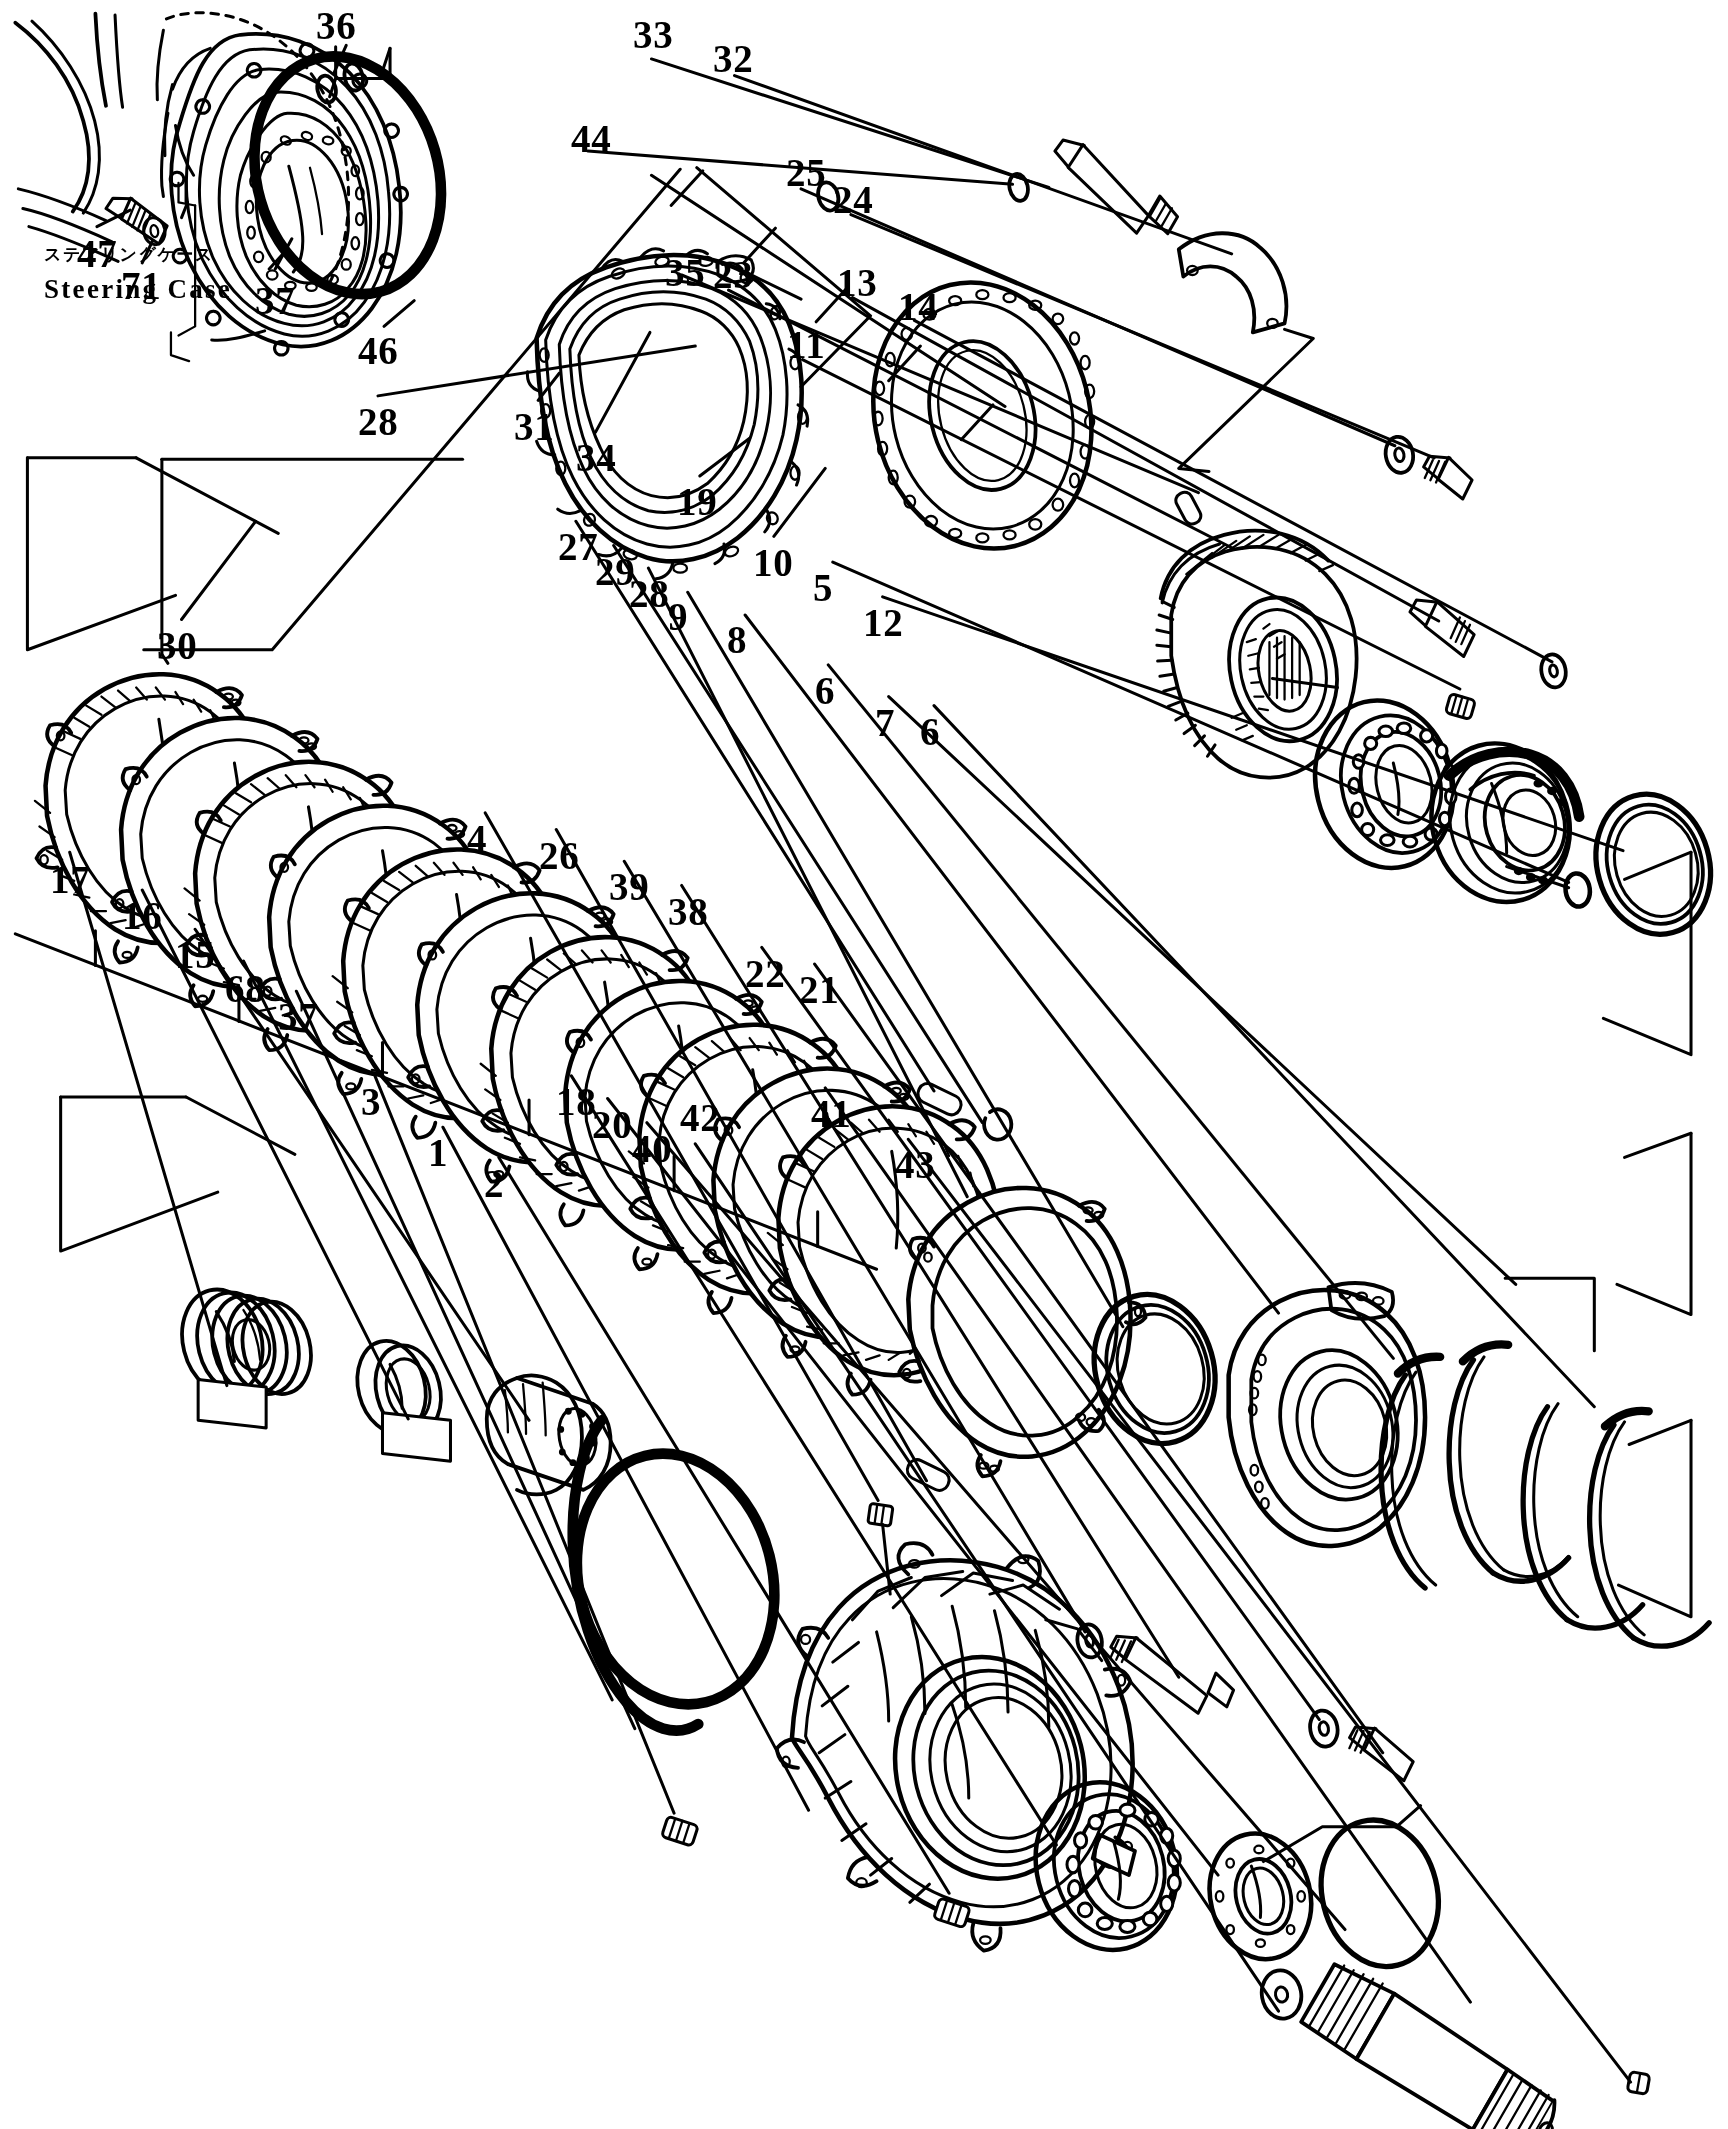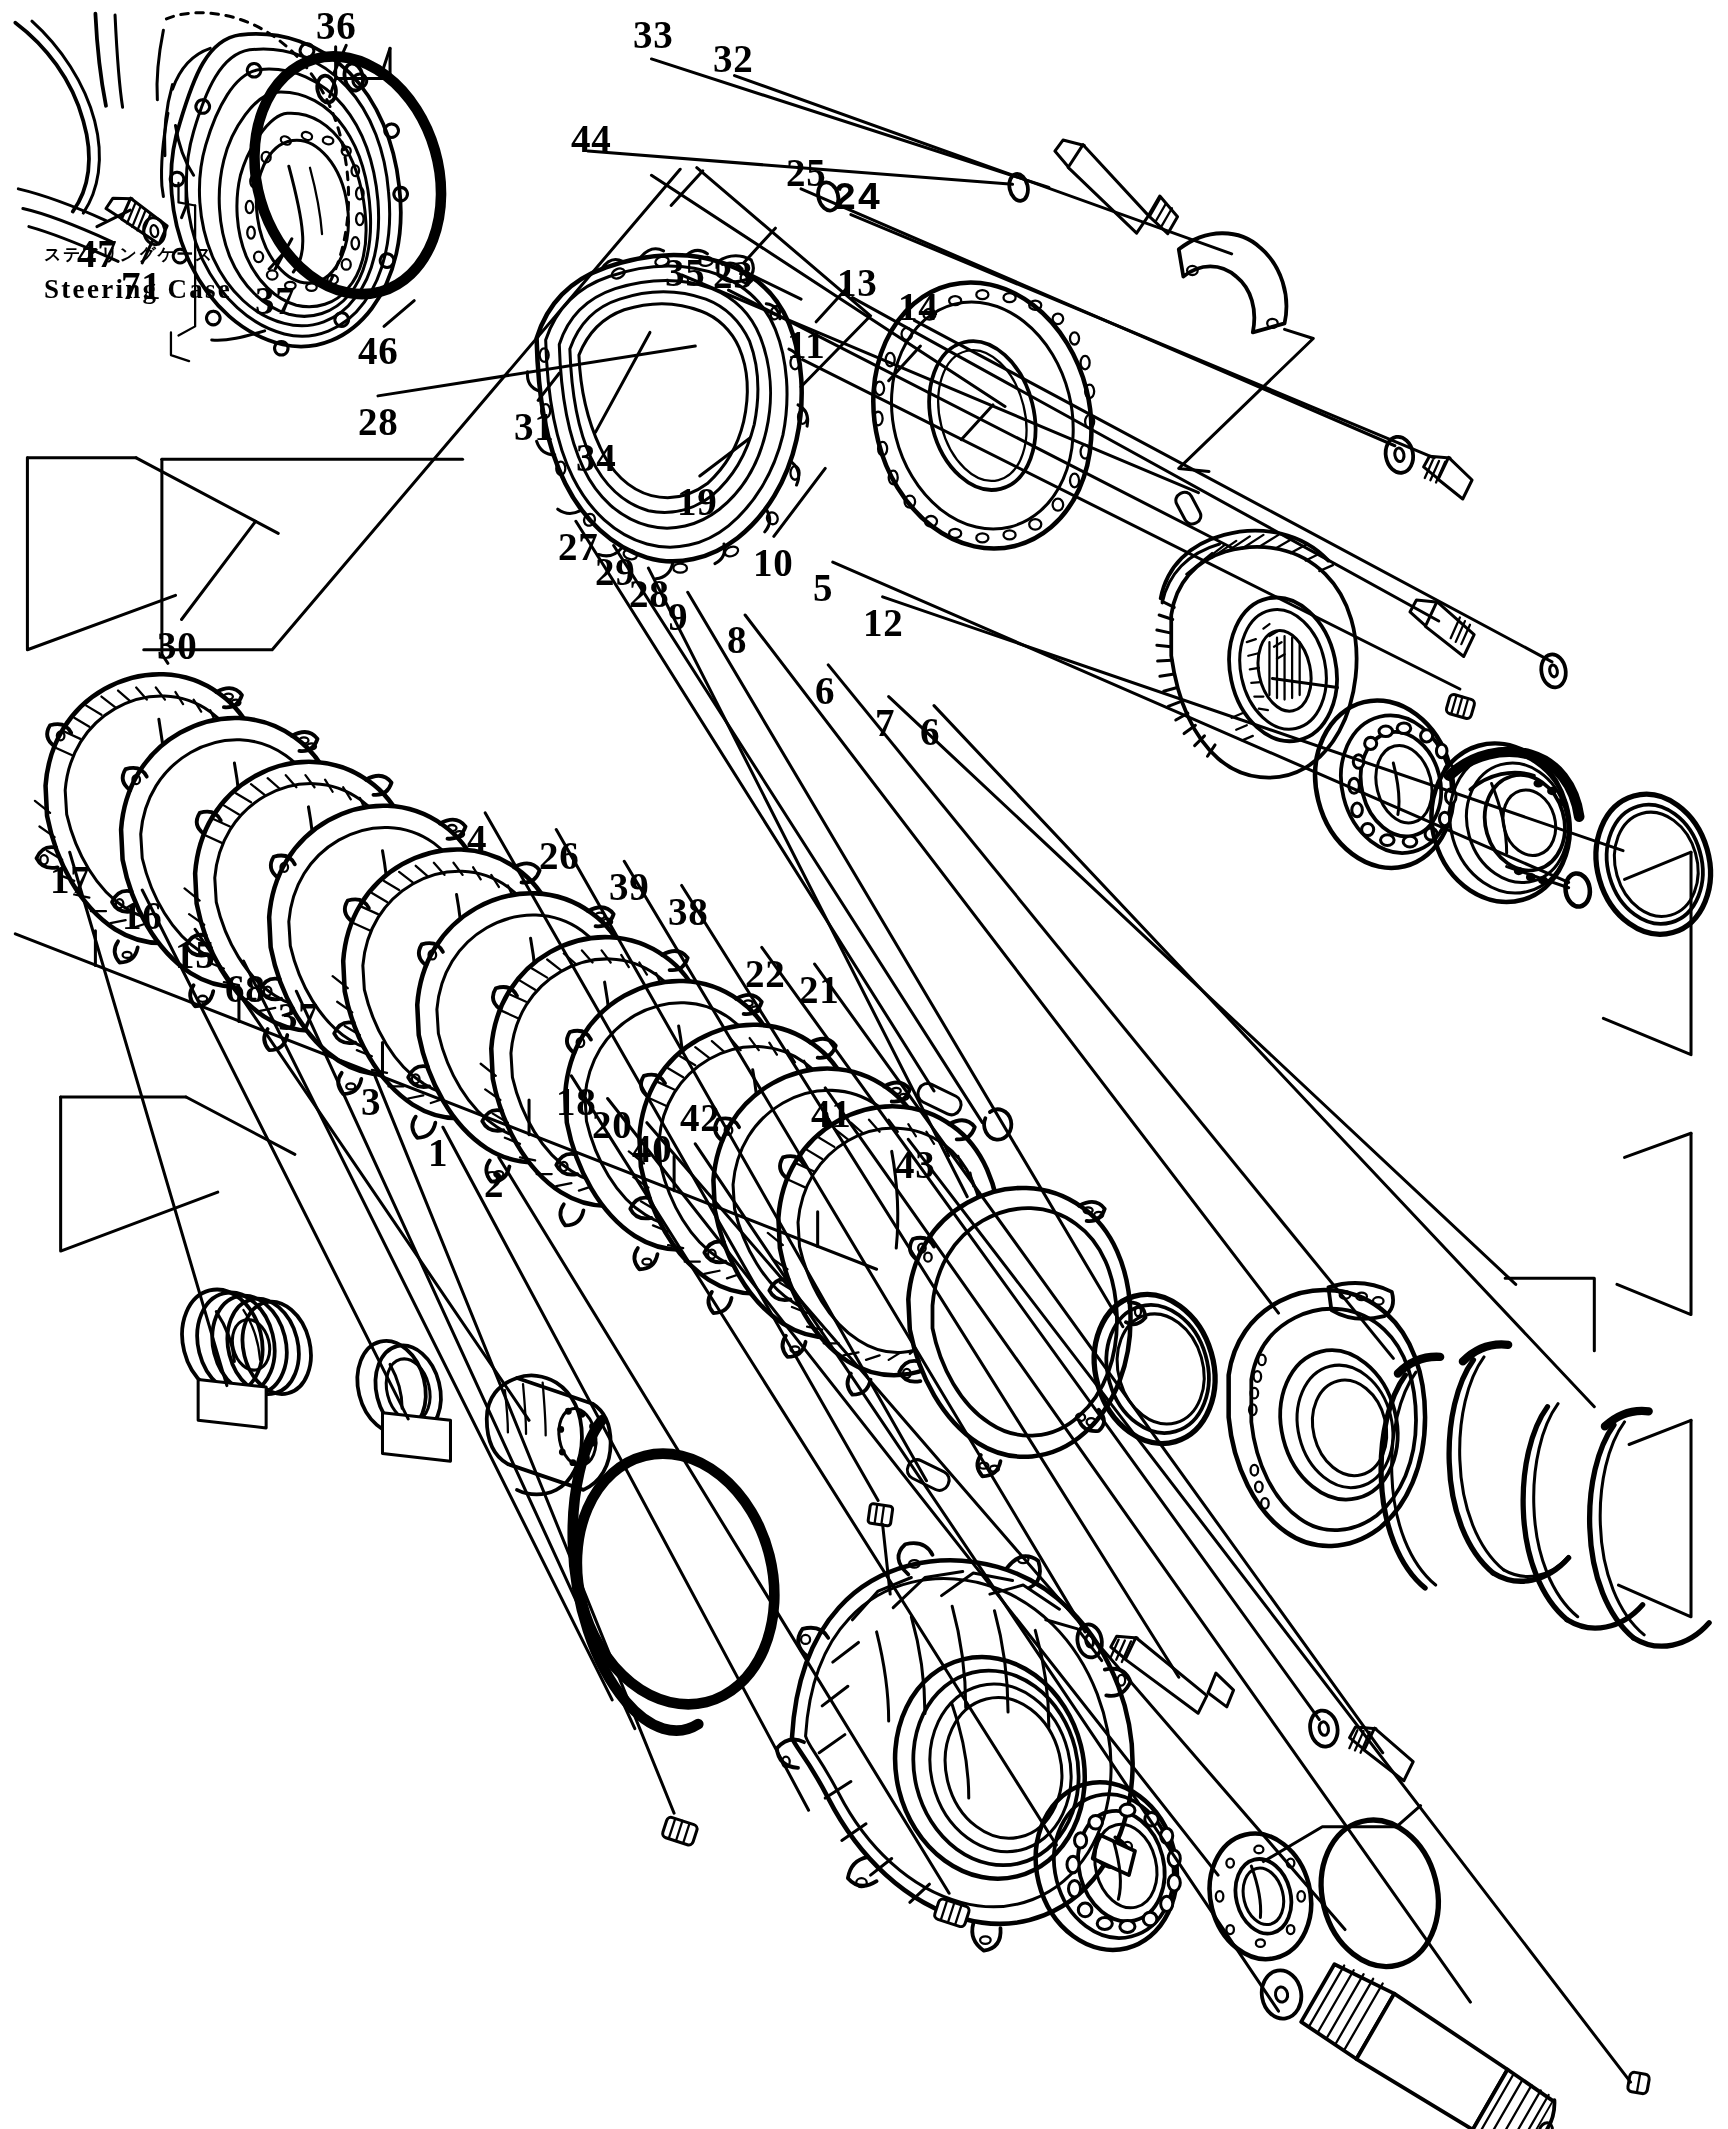--- a/index.html
+++ b/index.html
@@ -1117,21 +1117,21 @@
 </svg>
 
 <span class="jp" style="left:44px; top:243px;">ステアリングケース</span>
 <span class="en" style="left:44px; top:274px;">Steering  Case</span>
 
 <span class="callout" style="left:316px;  top:6px;">36</span>
 <span class="callout" style="left:633px;  top:15px;">33</span>
 <span class="callout" style="left:713px;  top:39px;">32</span>
 <span class="callout" style="left:571px;  top:119px;">44</span>
 <span class="callout" style="left:786px; top:153px;">25</span>
-<span class="callout" style="left:833px; top:180px;font-family:Liberation Mono, monospace;">24</span>
+<span class="callout" style="left:833px; top:180px;">24</span>
 <span class="callout" style="left:665px;  top:253px;">35</span>
 <span class="callout" style="left:713px;  top:255px;">23</span>
 <span class="callout" style="left:837px; top:263px;">13</span>
 <span class="callout" style="left:898px; top:287px;">14</span>
 <span class="callout" style="left:787px; top:325px;">11</span>
 <span class="callout" style="left:255px;  top:281px;">37</span>
 <span class="callout" style="left:77px;  top:234px;">47</span>
 <span class="callout" style="left:121px;  top:266px;">71</span>
 <span class="callout" style="left:358px;  top:331px;">46</span>
 <span class="callout" style="left:514px;  top:407px;">31</span>

